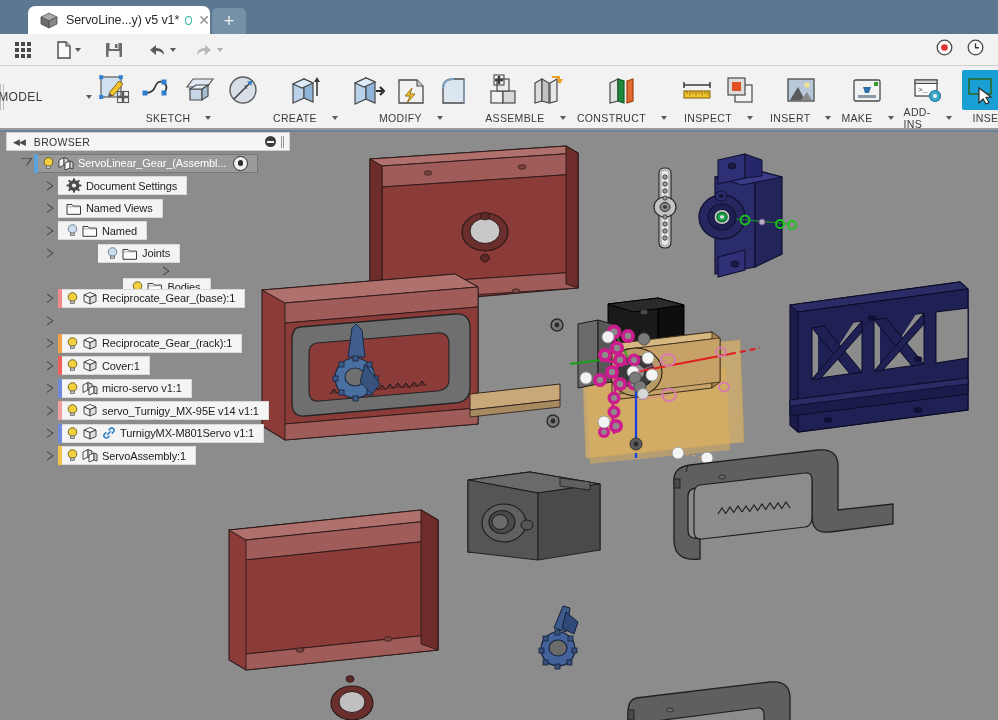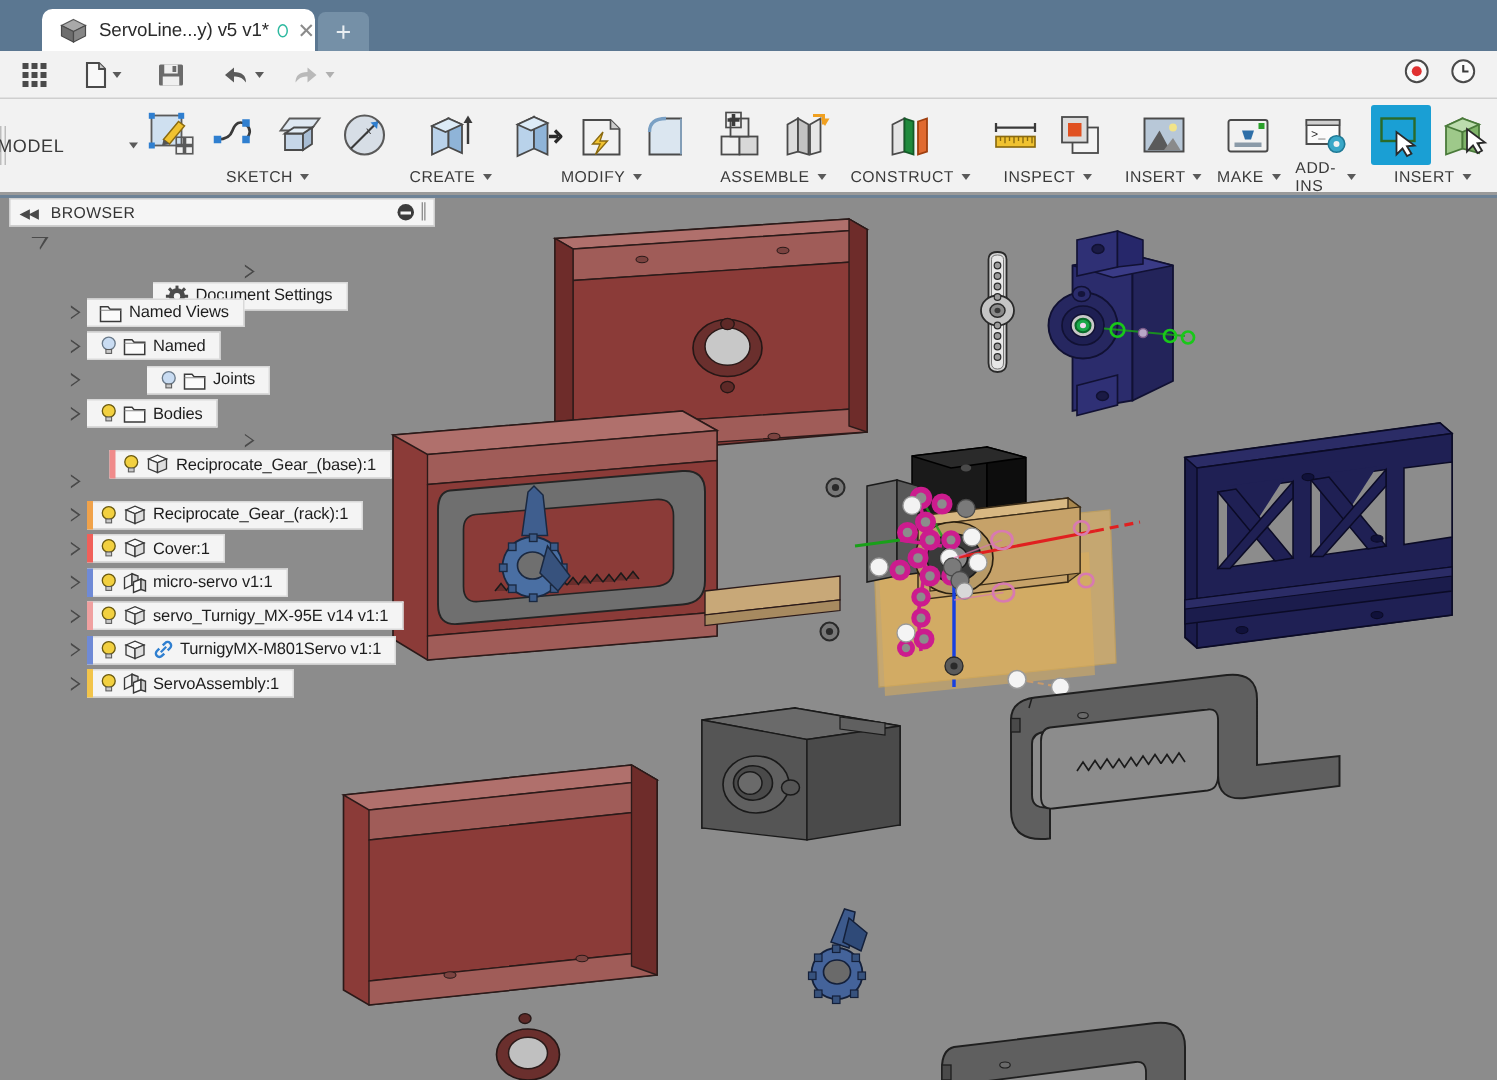--- a/index.html
+++ b/index.html
@@ -79,21 +79,21 @@
     font-size: 12px; color: #3a3a3a; letter-spacing: 0.4px; gap: 40px;
   }
   .rib-sep { width: 1px; background: #d2d2d2; margin: 6px 0; }
   .rib-group {
     display: flex; flex-direction: column; align-items: center;
     justify-content: flex-start; padding: 0 5px;
   }
   .rib-icons { display: flex; align-items: flex-end; gap: 3px; height: 44px; padding-top: 3px; }
   .rib-label {
     font-size: 10.5px; color: #3a3a3a; letter-spacing: 0.35px;
-    display: flex; align-items: center; gap: 2px; height: 16px;
+    display: flex; align-items: center; gap: 12px; height: 16px;
   }
   .tool {
     width: 40px; height: 40px; display: flex; align-items: center;
     justify-content: center; cursor: pointer; border-radius: 2px;
   }
   .tool.sel { background: #1a9fd4; }
 
   
   .browser-head {
     position: absolute; left: 6px; top: 132px; width: 284px; height: 19px;
@@ -817,24 +817,43 @@
     <span class="bh-right">
       <span class="bh-circle"></span>
       <span class="bh-bars">║</span>
     </span>
   </div>
 
   <div class="browser">
 
     <div class="node" style="padding-left:14px">
       <span class="tw open"></span>
+      <span class="chip rootsel">
+        <span class="cbar" style="background:#5ba4dc"></span>
+        <span class="bulb">
+          <svg width="15" height="15" viewBox="0 0 15 15">
+            <circle cx="7.5" cy="6" r="4.3" fill="#f2d040" stroke="#6a5a10" stroke-width="0.9"></circle>
+            <rect x="5.6" y="10" width="3.8" height="2.6" fill="#c8c8c8" stroke="#5a5a5a" stroke-width="0.7"></rect>
+          </svg>
+        </span>
+        <span class="nicon">
+          <svg width="16" height="15" viewBox="0 0 16 15">
+            <polygon points="1,4 6,1.5 6,9 1,11.5" fill="#f4f4f4" stroke="#3a3a3a" stroke-width="0.9"></polygon>
+            <polygon points="6,1.5 10,3 10,10.5 6,9" fill="#d6d6d6" stroke="#3a3a3a" stroke-width="0.9"></polygon>
+            <polygon points="7,7 12,5 12,12 7,14" fill="#fbfbfb" stroke="#3a3a3a" stroke-width="0.9"></polygon>
+            <polygon points="12,5 15,6.2 15,13 12,12" fill="#d0d0d0" stroke="#3a3a3a" stroke-width="0.9"></polygon>
+          </svg>
+        </span>
+        <span class="nlabel">ServoLinear_Gear_(Assembl...</span>
+        <span class="root-eye"></span>
+      </span>
     </div>
 
     <div id="tree-children">
-        <div class="node" style="padding-left: 38px; flex-direction: column;">
+        <div class="node" style="padding-left: 38px;">
           <span class="tw closed"></span>
           <span class="chip">
             <span class="cbar" style="background: transparent;"></span>
             <span style="width: 4px;"></span>
             <span class="nicon"><svg width="16" height="15" viewBox="0 0 16 15">
                 <circle cx="8" cy="7.5" r="5.4" fill="#4a4a4a"></circle>
                 <circle cx="8" cy="7.5" r="2.1" fill="#f4f4f4"></circle>
                 <g fill="#4a4a4a">
                   <rect x="7" y="0.4" width="2" height="3"></rect>
                   <rect x="7" y="11.6" width="2" height="3"></rect>
@@ -884,36 +903,36 @@
                 <circle cx="7.5" cy="6" r="4.3" fill="#c9dcf2" stroke="#6a7a8a" stroke-width="0.9"></circle>
                 <rect x="5.6" y="10" width="3.8" height="2.6" fill="#c8c8c8" stroke="#5a5a5a" stroke-width="0.7"></rect>
               </svg></span>
             <span class="nicon"><svg width="16" height="15" viewBox="0 0 16 15">
                 <path d="M1 3.5 h5 l1.4 1.6 h7.1 v8.2 h-13.5 z" fill="#fbfbfb" stroke="#3a3a3a" stroke-width="1"></path>
                 <path d="M1 5.8 h13.5" stroke="#8a8a8a" stroke-width="0.7"></path>
               </svg></span>
             <span class="nlabel">Joints</span>
           </span>
         </div>
-        <div class="node" style="padding-left: 38px;">
+        <div class="node" style="padding-left: 38px; flex-direction: column;">
           <span class="tw closed"></span>
           <span class="chip">
             <span class="cbar" style="background: transparent;"></span>
             <span class="bulb"><svg width="15" height="15" viewBox="0 0 15 15">
                 <circle cx="7.5" cy="6" r="4.3" fill="#f2d040" stroke="#6a5a10" stroke-width="0.9"></circle>
                 <rect x="5.6" y="10" width="3.8" height="2.6" fill="#c8c8c8" stroke="#5a5a5a" stroke-width="0.7"></rect>
               </svg></span>
             <span class="nicon"><svg width="16" height="15" viewBox="0 0 16 15">
                 <path d="M1 3.5 h5 l1.4 1.6 h7.1 v8.2 h-13.5 z" fill="#fbfbfb" stroke="#3a3a3a" stroke-width="1"></path>
                 <path d="M1 5.8 h13.5" stroke="#8a8a8a" stroke-width="0.7"></path>
               </svg></span>
             <span class="nlabel">Bodies</span>
           </span>
         </div>
-        <div class="node" style="padding-left: 38px; flex-direction: column;">
+        <div class="node" style="padding-left: 38px;">
           <span class="tw closed"></span>
           <span class="chip">
             <span class="cbar" style="background: rgb(240, 138, 138);"></span>
             <span class="bulb"><svg width="15" height="15" viewBox="0 0 15 15">
                 <circle cx="7.5" cy="6" r="4.3" fill="#f2d040" stroke="#6a5a10" stroke-width="0.9"></circle>
                 <rect x="5.6" y="10" width="3.8" height="2.6" fill="#c8c8c8" stroke="#5a5a5a" stroke-width="0.7"></rect>
               </svg></span>
             <span class="nicon"><svg width="16" height="15" viewBox="0 0 16 15">
                 <polygon points="2,4 8,1.5 14,4 8,6.5" fill="#fbfbfb" stroke="#3a3a3a" stroke-width="0.9"></polygon>
                 <polygon points="2,4 8,6.5 8,13 2,10.5" fill="#f0f0f0" stroke="#3a3a3a" stroke-width="0.9"></polygon>

